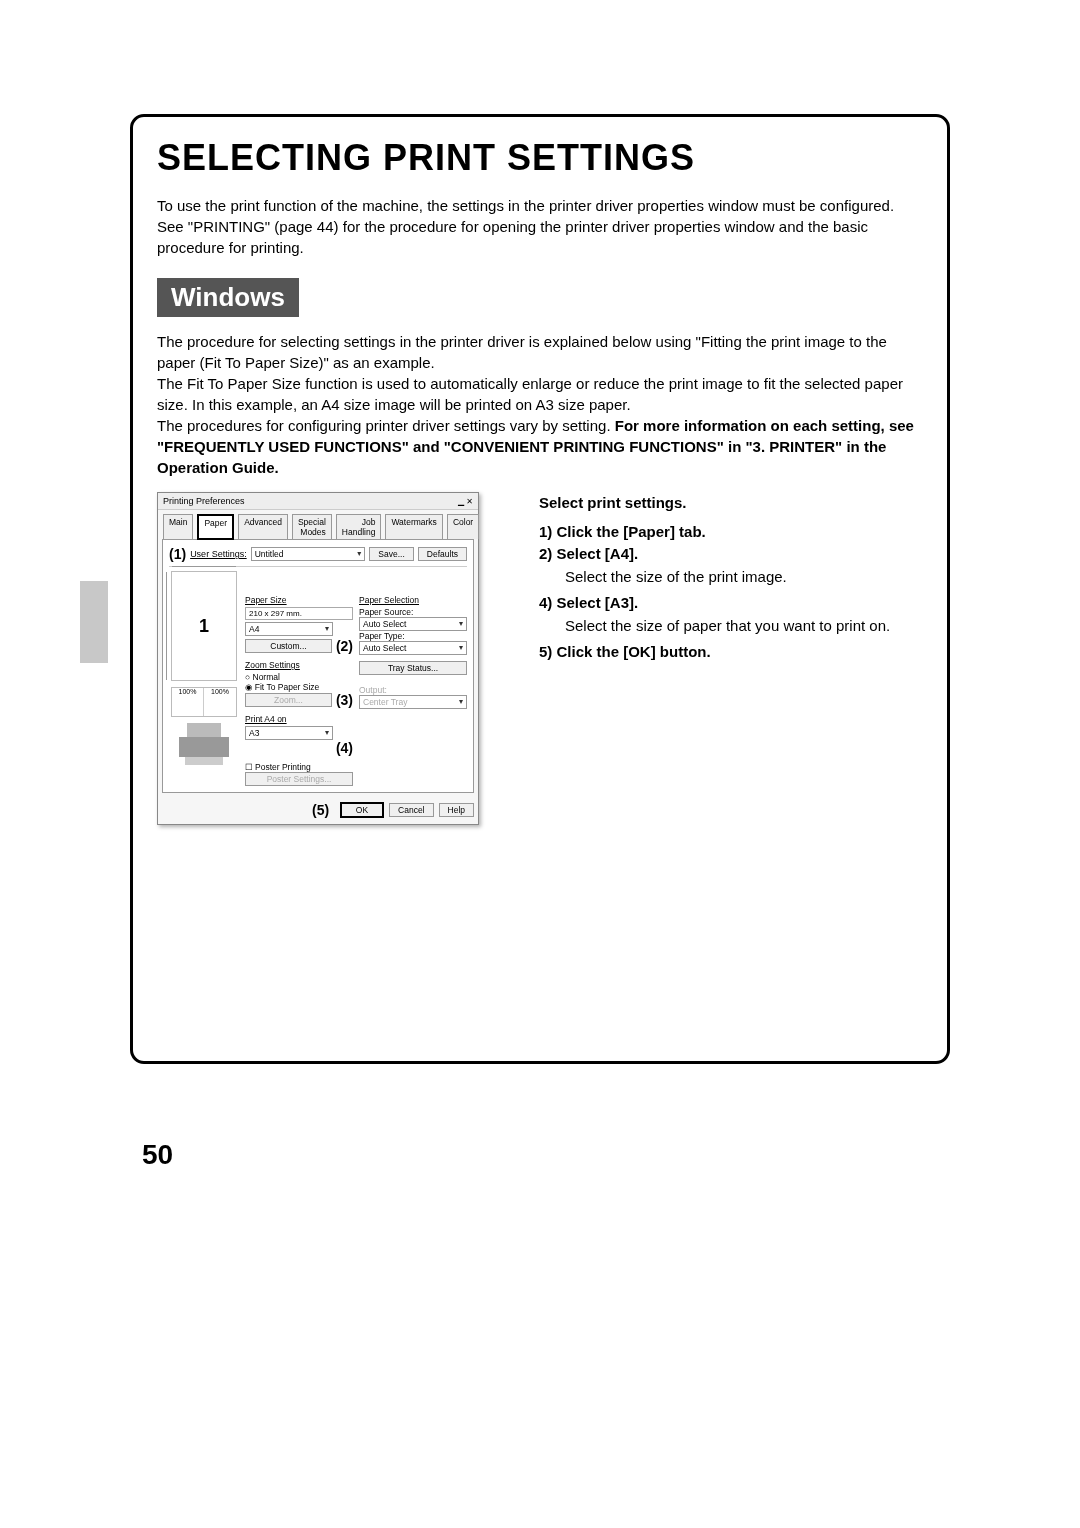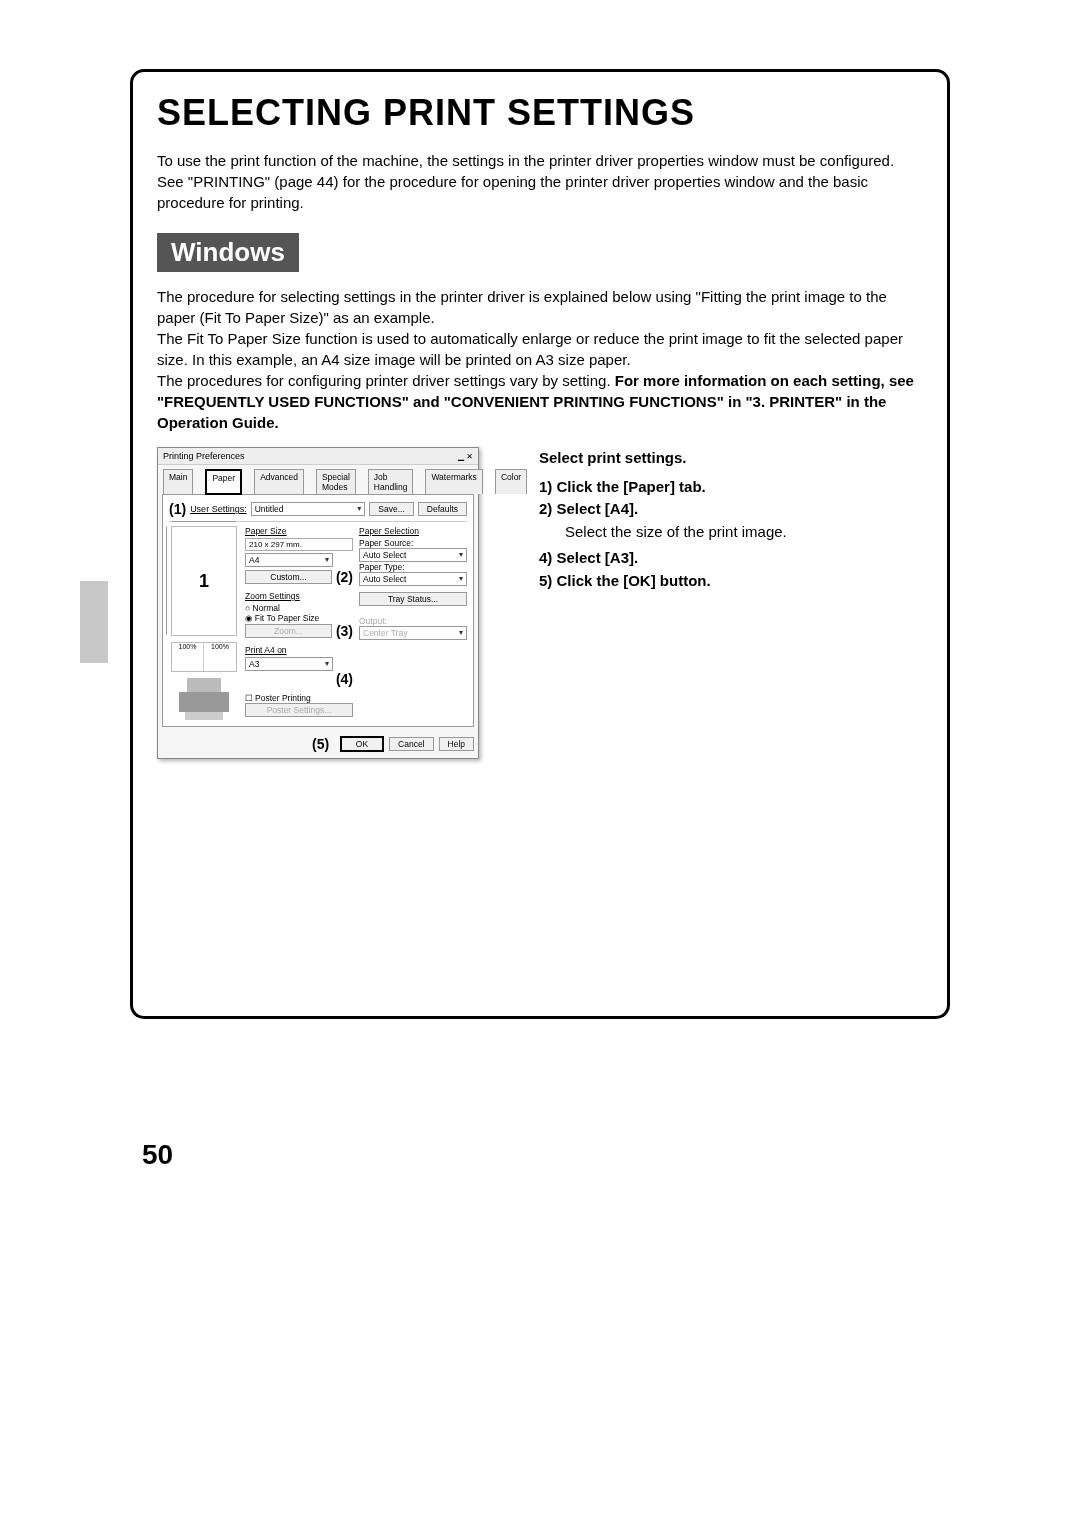--- a/index.html
+++ b/index.html
@@ -7,21 +7,21 @@
     padding: 0;
     font-family: Arial, Helvetica, sans-serif;
     background: #fff;
     width: 1080px;
   }
   .page {
     width: 1080px;
     height: 1211px;
     position: relative;
     box-sizing: border-box;
-    padding: 69px 130px 0 130px;
+    padding: 114px 130px 0 130px;
   }
   .frame {
     border: 3px solid #000;
     border-radius: 14px;
     padding: 20px 24px 24px 24px;
     height: 950px;
     box-sizing: border-box;
     position: relative;
   }
   .side-tab {
@@ -78,21 +78,21 @@
     box-shadow: 2px 2px 4px rgba(0,0,0,0.3);
   }
   .titlebar {
     background: #eee;
     padding: 3px 5px;
     display: flex;
     justify-content: space-between;
     align-items: center;
     border-bottom: 1px solid #ccc;
   }
-  .tabs { display: flex; padding: 4px 5px 0 5px; gap: 12px; }
+  .tabs { display: flex; padding: 4px 5px 0 5px; gap: 4px; text-align: right; }
   .tab {
     border: 1px solid #999;
     border-bottom: none;
     padding: 2px 5px;
     background: #eee;
     font-size: 8.5px;
   }
   .tab.active {
     background: #fff;
     font-weight: normal;
@@ -129,21 +129,21 @@
     text-align: center;
   }
   .innerflex { display: flex; gap: 6px; }
   .preview-box {
     width: 64px; height: 108px; border: 1px solid #bbb;
     display: flex; align-items: center; justify-content: center;
     background: #fff;
     position: relative;
   }
   .preview-box .one { font-size: 18px; font-weight: bold; }
-  .group-label { text-decoration: underline; font-size: 8.5px; margin-bottom: 2px; display: block; }
+  .group-label { text-decoration: underline; font-size: 8.5px; margin-bottom: 2px; display: block; margin-top: 24px; }
   .chk { font-size: 8.5px; }
   .subcol { flex: 1; }
   .pager-box {
     width: 64px;
     border: 1px solid #bbb;
     background: #fff;
   }
   .printer-art {
     width: 50px;
     height: 42px;
@@ -297,20 +297,21 @@
           </div>
         </div>
       </div>
 
       <div class="right-col">
         <div class="heading">Select print settings.</div>
         <div class="step-b">1)  Click the [Paper] tab.</div>
         <div class="step-b">2)  Select [A4].</div>
         <div class="sub">Select the size of the print image.</div>
         <div class="step-b">4)  Select [A3].</div>
+        <div class="sub">Select the size of paper that you want to print on.</div>
         <div class="step-b">5)  Click the [OK] button.</div>
       </div>
     </div>
 
   </div>
 
   <div class="page-number">50</div>
 </div>
 
 </body></html>

